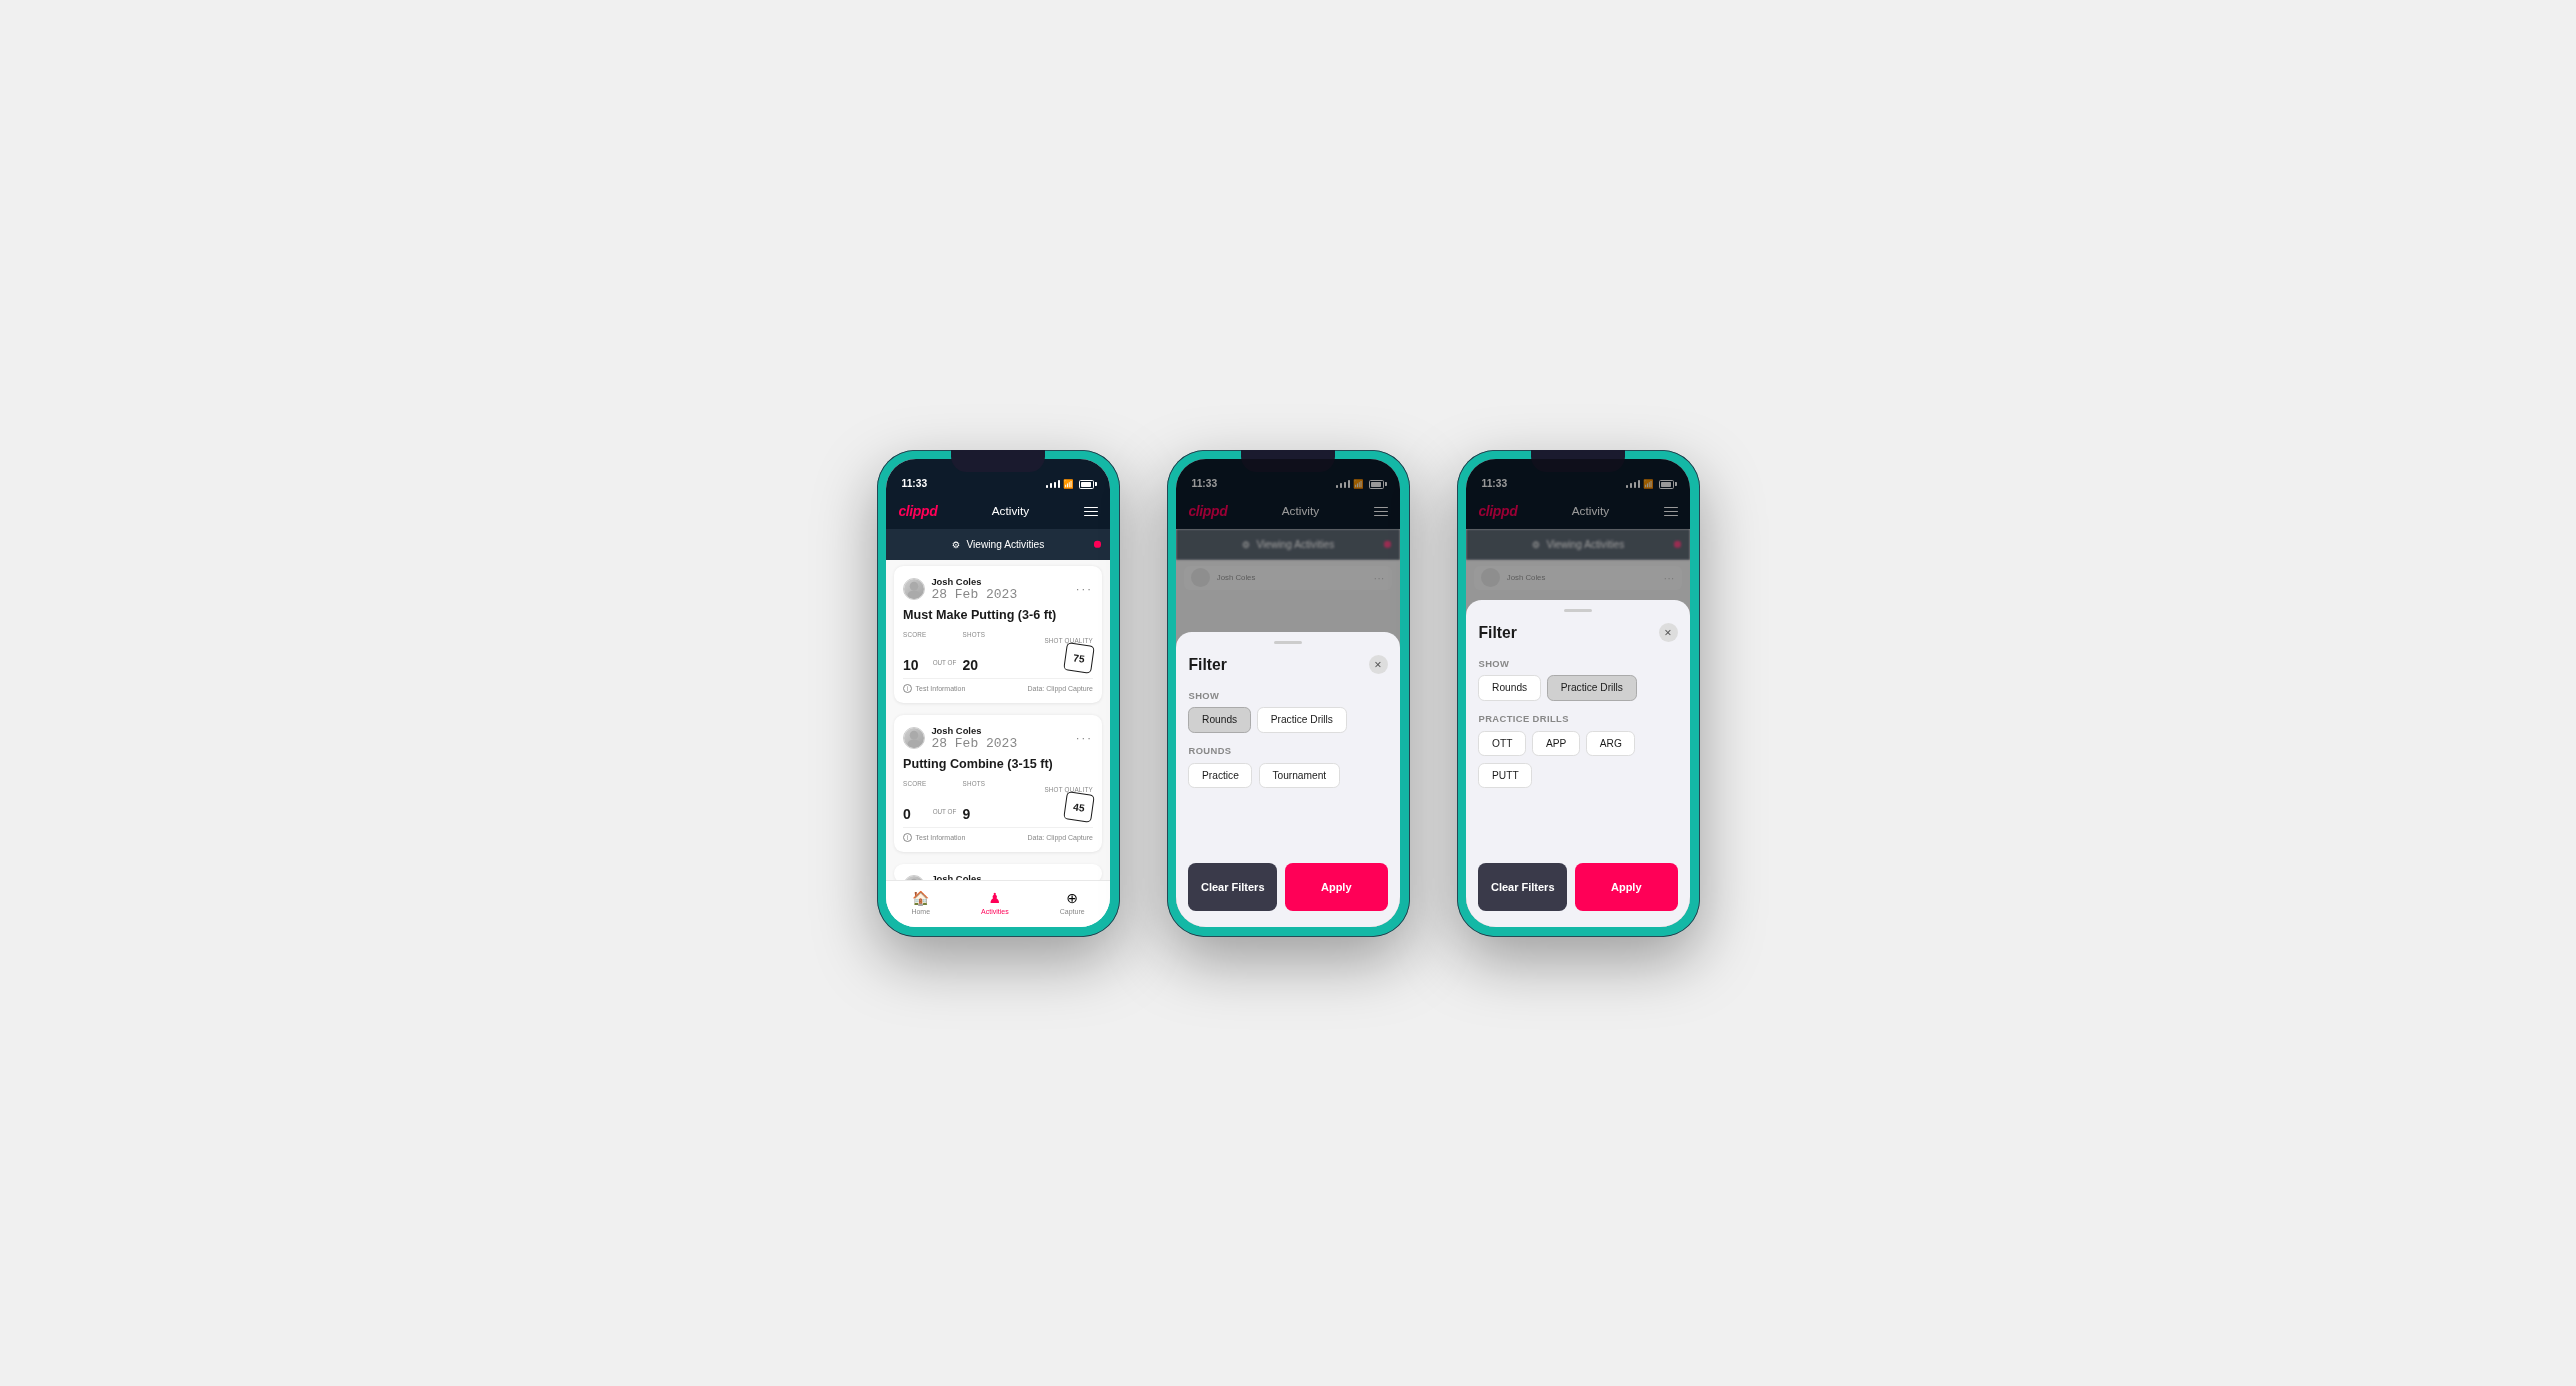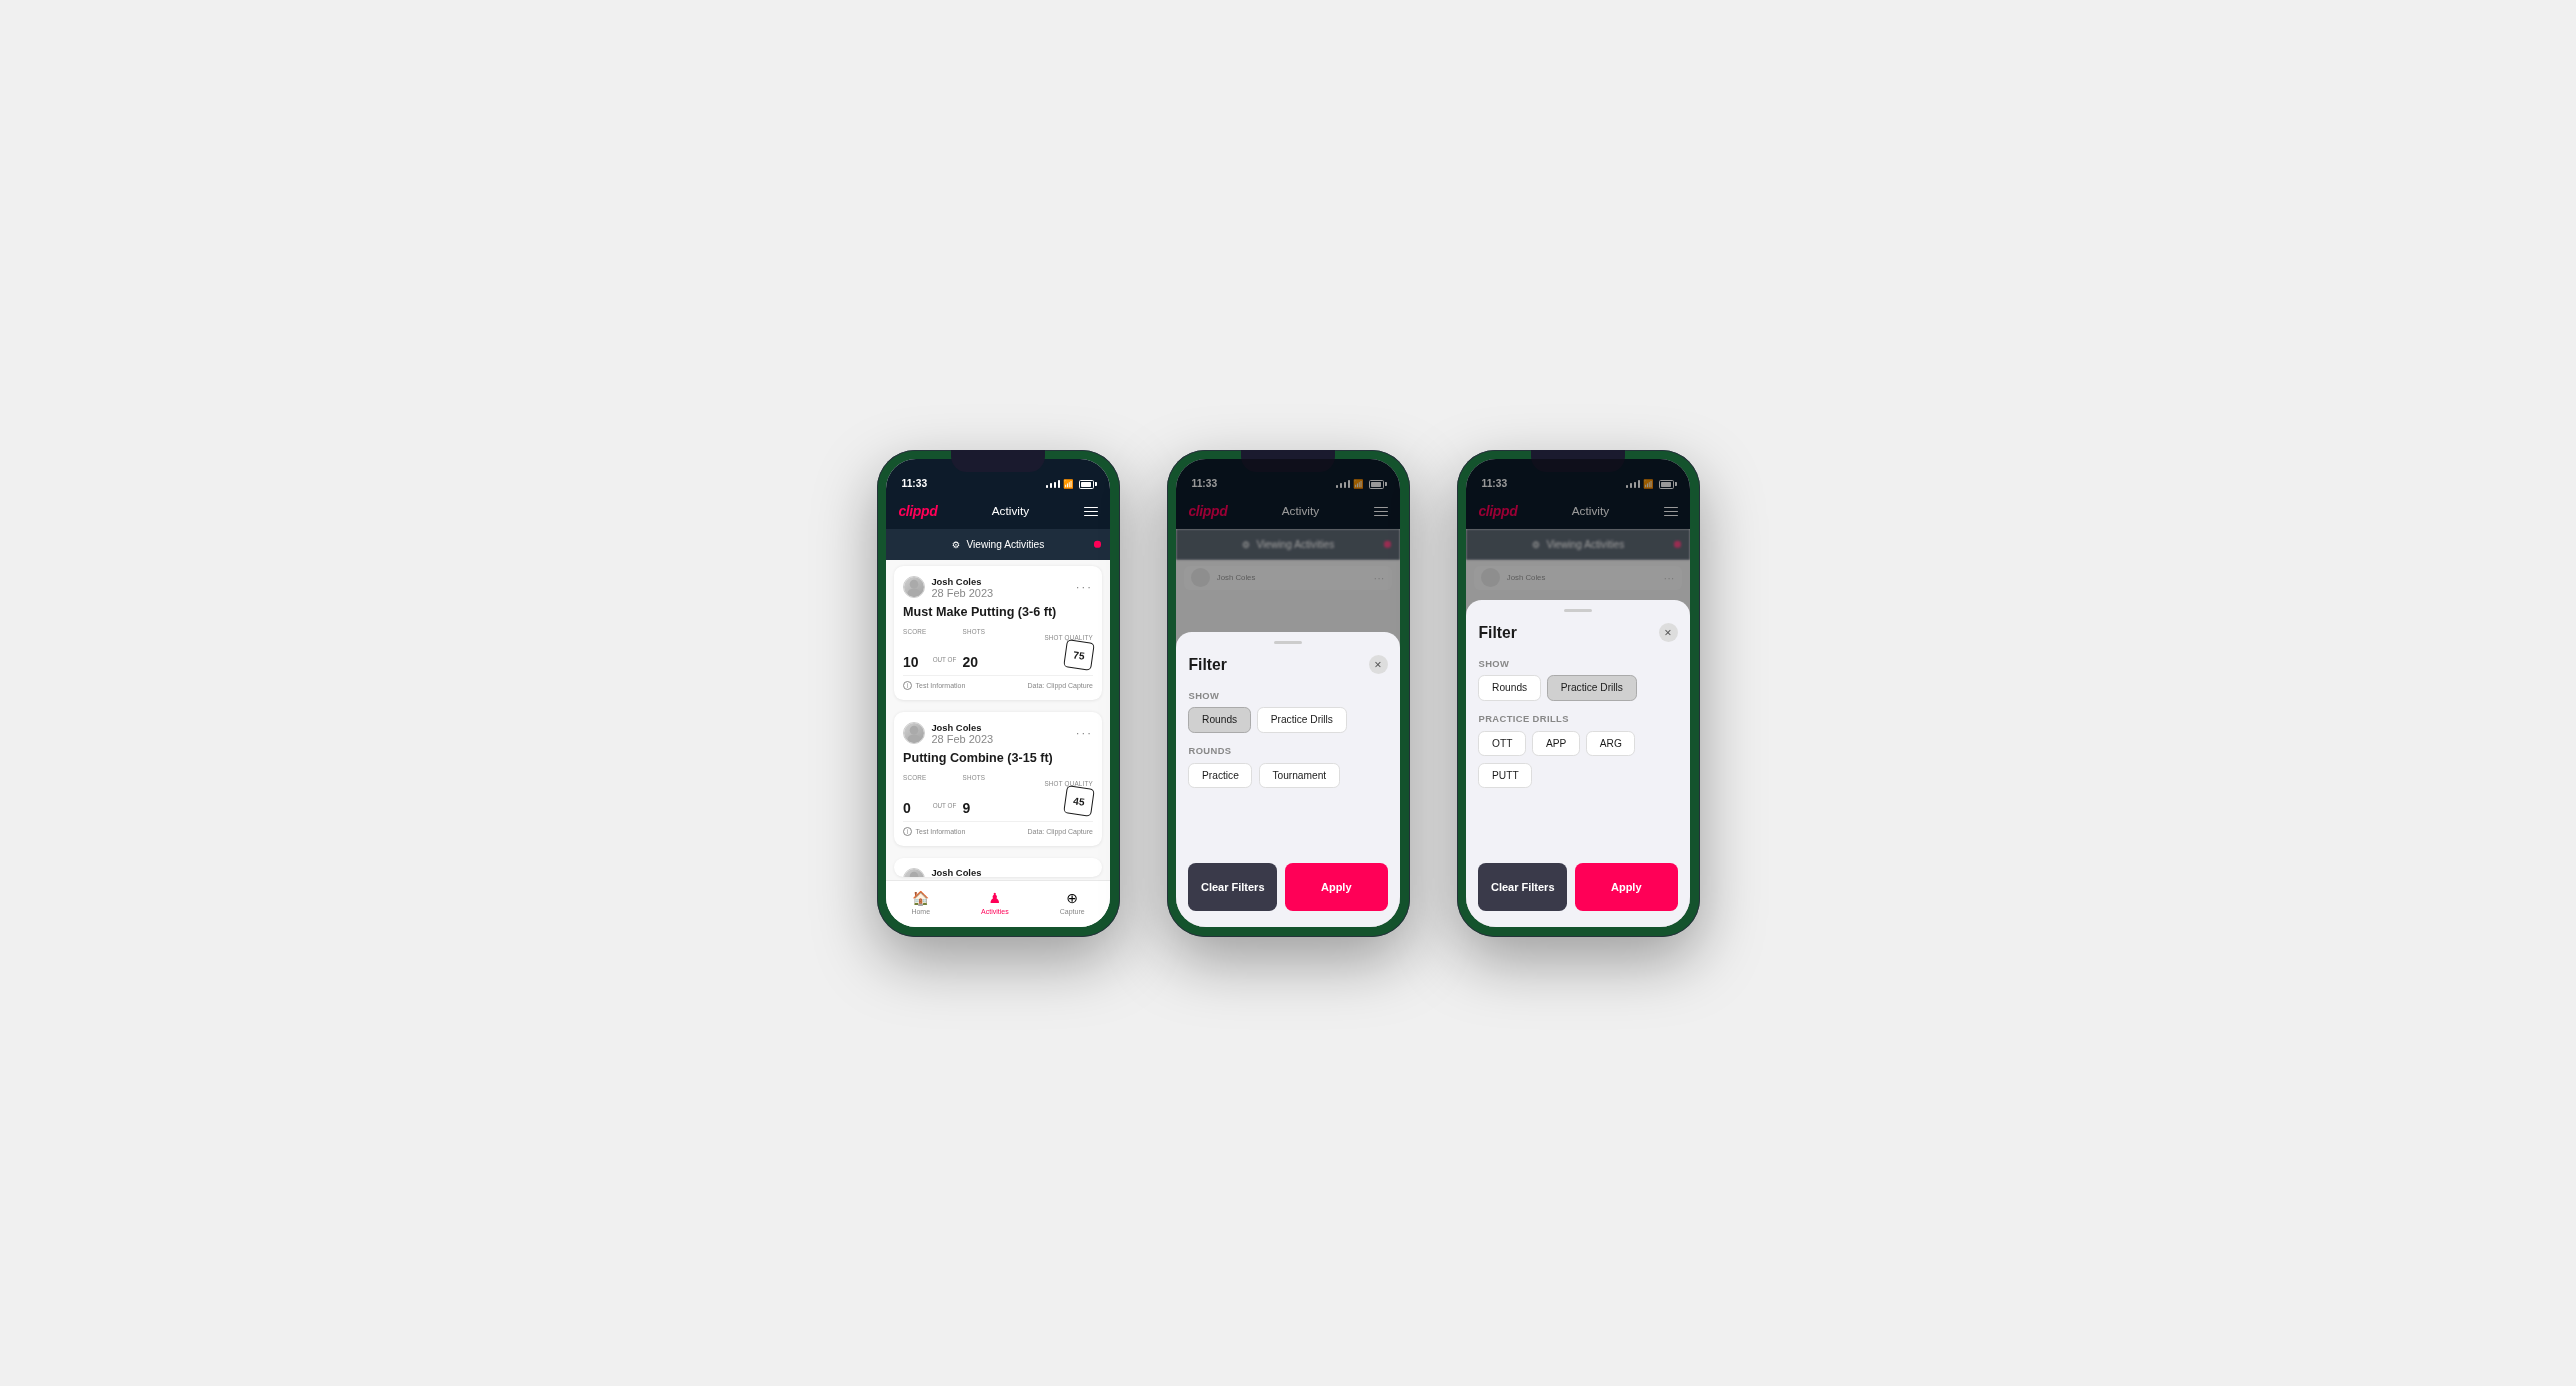--- a/index.html
+++ b/index.html
@@ -16,21 +16,21 @@
       display: flex;
       gap: 47px;
       align-items: center;
       justify-content: center;
     }
 
     
     .phone {
       width: 243px;
       height: 487px;
-      background: #14532d;
+      background: #14b8a6;
       border-radius: 38px;
       padding: 9.4px;
       box-shadow: 0 23.5px 63px rgba(0,0,0,0.35), inset 0 0 0 0.8px #2a2a3e;
       position: relative;
       flex-shrink: 0;
     }
     .phone-inner {
       width: 100%;
       height: 100%;
       background: #fff;
@@ -228,22 +228,23 @@
       justify-content: center;
       font-size: 7.8px;
       color: #666;
     }
     .user-name {
       font-size: 9.4px;
       font-weight: 600;
       color: #1a1a1a;
     }
     .user-date {
-      font-size: 11px;
+      font-size: 13px;
       color: #888;
+      font-family: Liberation Mono, monospace;
     }
     .more-dots {
       color: #888;
       font-size: 12.6px;
       letter-spacing: 1.6px;
     }
     .activity-title {
       font-size: 12.6px;
       font-weight: 700;
       color: #1a1a1a;

